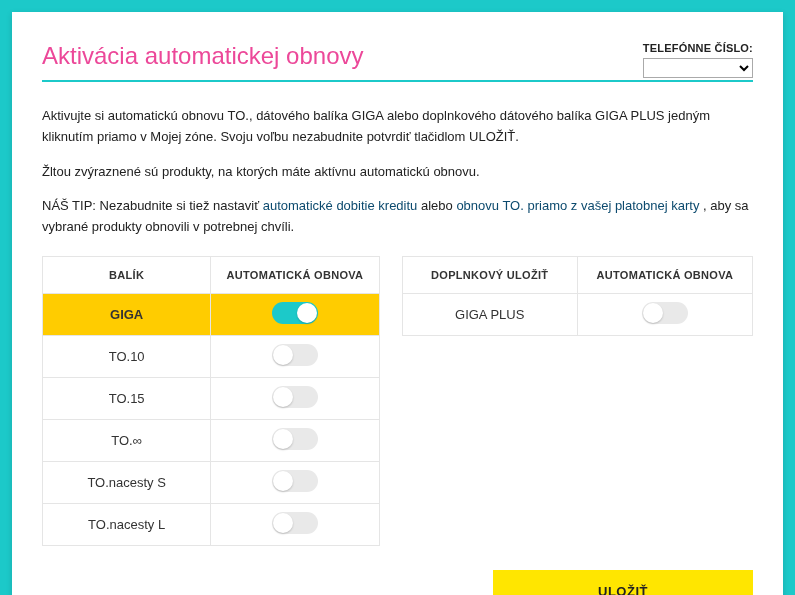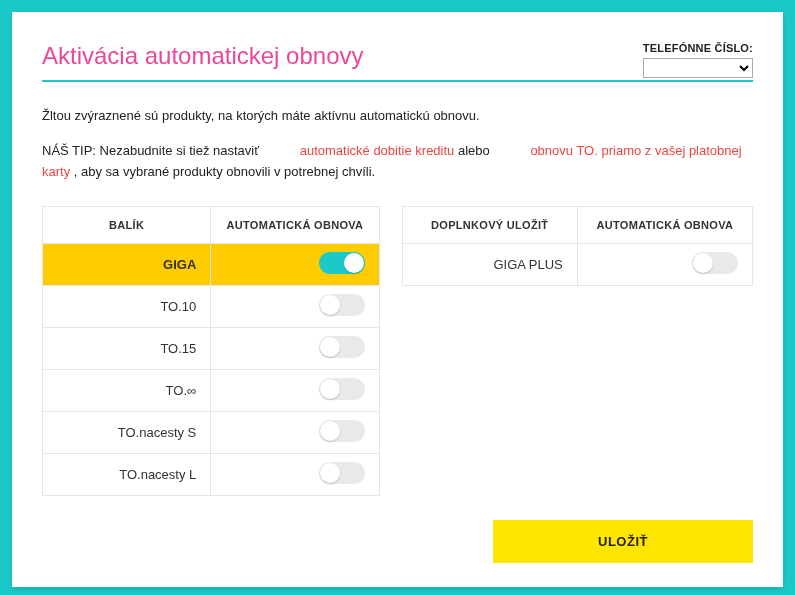--- a/index.html
+++ b/index.html
@@ -49,25 +49,25 @@
       border: 1px solid #aaa;
       background: #fff;
       font-size: 12px;
     }
     .body-text {
       font-size: 13px;
       color: #222;
       line-height: 1.6;
       margin-bottom: 14px;
     }
-    .body-text a { color: #ef4444; text-decoration: none; margin-left: 37px; }
+    .body-text a { color: #0c4a6e; text-decoration: none; }
     .tables-row {
       display: flex;
       gap: 22px;
-      margin-top: 24px;
+      margin-top: 18px;
     }
     .tbl {
       border: 1px solid #e5e5e5;
       border-collapse: collapse;
       width: 100%;
     }
     .tables-row > div:first-child { width: 49%; }
     .tables-row > div:last-child { width: 51%; }
     .tbl th {
       font-size: 11px;
@@ -75,23 +75,23 @@
       color: #333;
       letter-spacing: .3px;
       padding: 12px 8px;
       border: 1px solid #e5e5e5;
       text-align: center;
       background: #fff;
     }
     .tbl td {
       font-size: 13px;
       color: #333;
-      padding: 8px 14px;
+      padding: 8px 20px;
       border: 1px solid #e5e5e5;
-      text-align: right;
+      text-align: center;
       background: #fff;
       height: 38px;
     }
     .tbl td:first-child { width: 50%; }
     .tbl tr.active td {
       background: #ffcc00;
       font-weight: 700;
     }
     .toggle {
       position: relative;
@@ -141,20 +141,21 @@
     <div class="title-wrap">
       <h1>Aktivácia automatickej obnovy</h1>
     </div>
     <div class="phone-wrap">
       <label>TELEFÓNNE ČÍSLO:</label>
       <select></select>
     </div>
   </div>
   <hr class="title-rule">
 
+  <p class="body-text">Aktivujte si automatickú obnovu TO., dátového balíka GIGA alebo doplnkového dátového balíka GIGA PLUS jedným kliknutím priamo v Mojej zóne. Svoju voľbu nezabudnite potvrdiť tlačidlom ULOŽIŤ.</p>
   <p class="body-text">Žltou zvýraznené sú produkty, na ktorých máte aktívnu automatickú obnovu.</p>
   <p class="body-text">
     <span>NÁŠ TIP: Nezabudnite si tiež nastaviť </span>
     <a href="#">automatické dobitie kreditu</a>
     <span> alebo </span>
     <a href="#">obnovu TO. priamo z vašej platobnej karty</a>
     <span>, aby sa vybrané produkty obnovili v potrebnej chvíli.</span>
   </p>
 
   <div class="tables-row">

